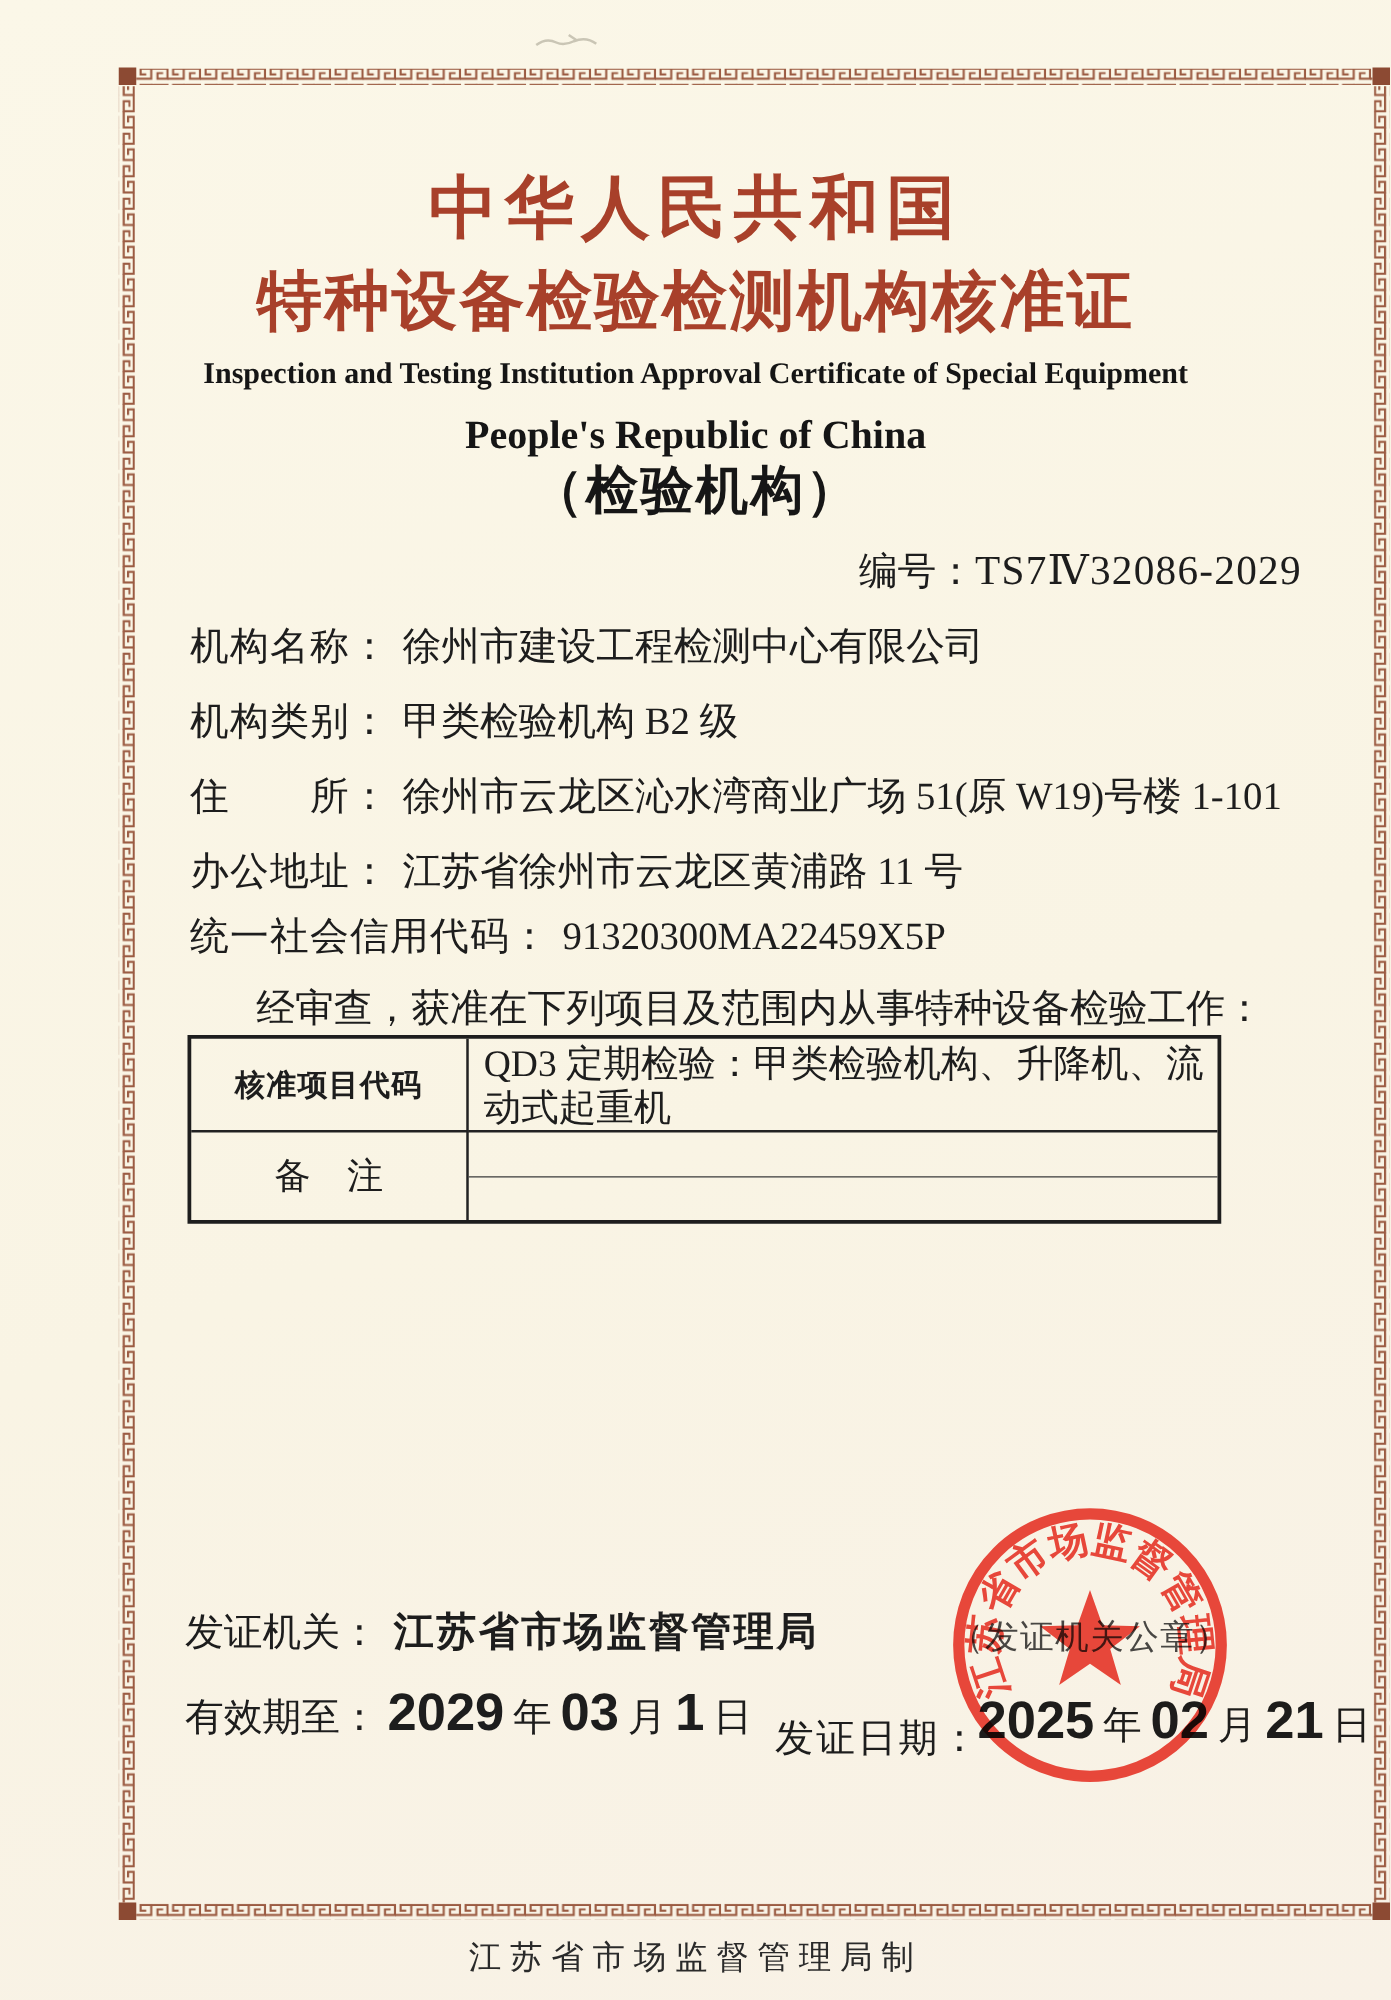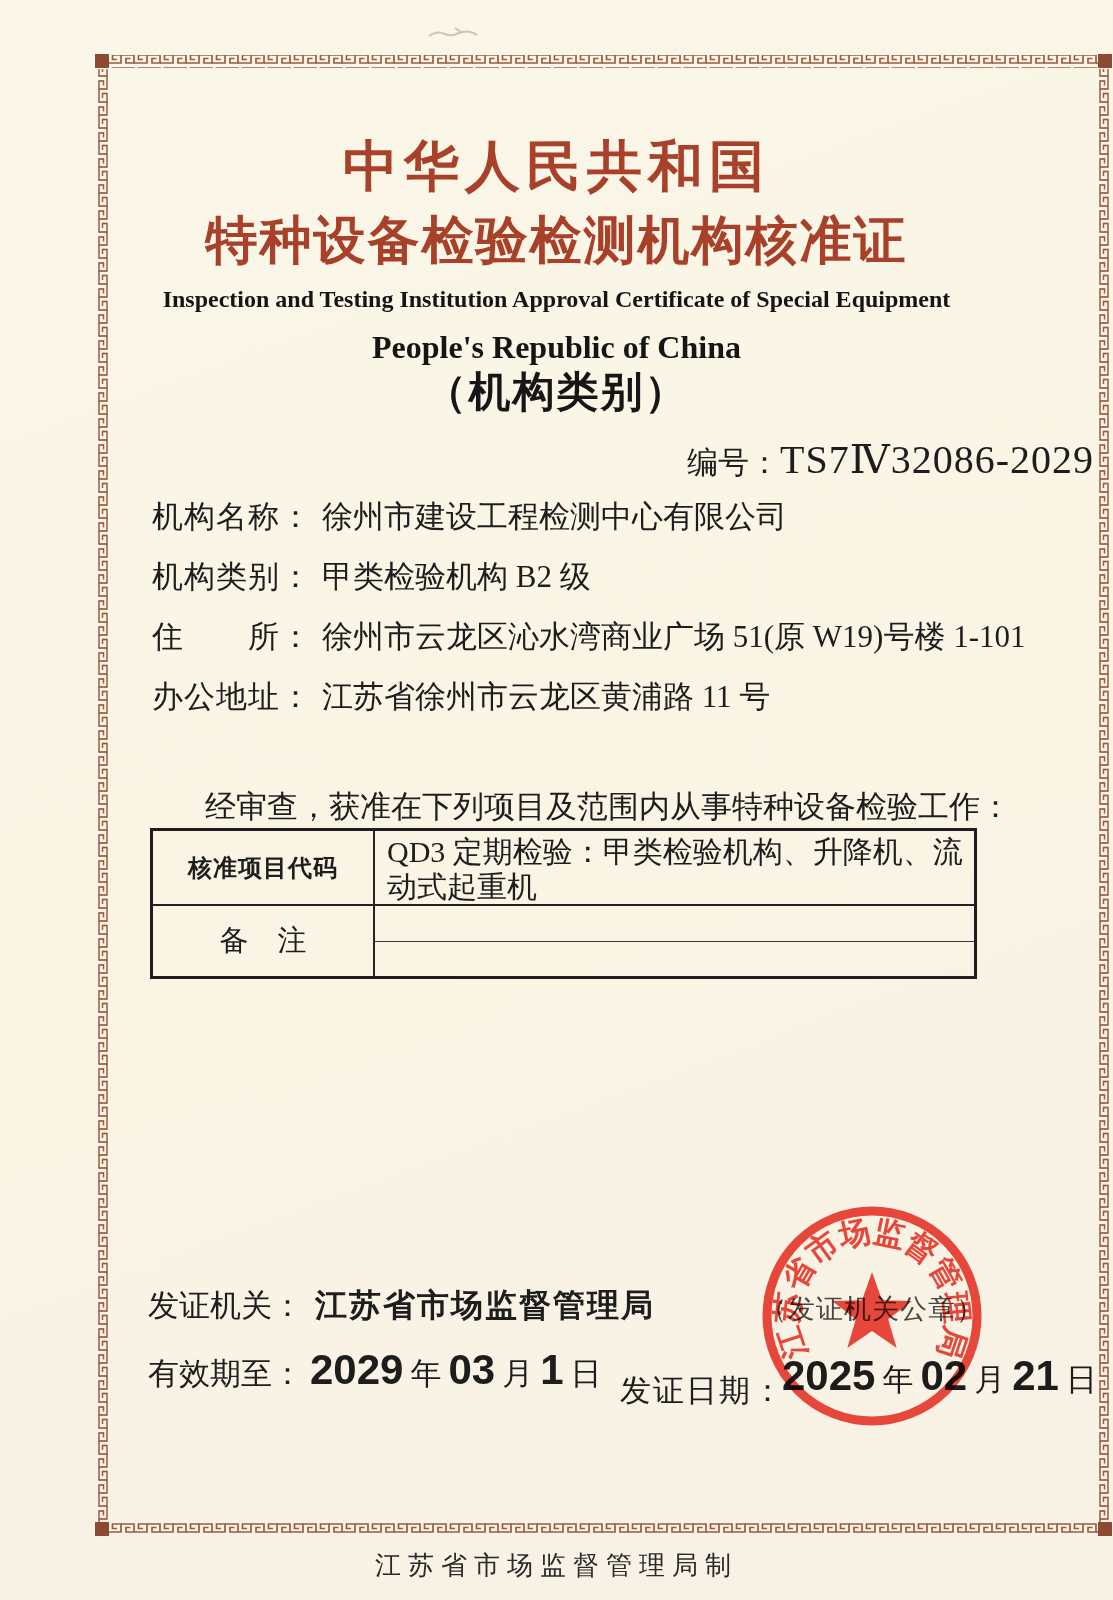--- a/index.html
+++ b/index.html
@@ -12,21 +12,21 @@
   .abs { position:absolute; }
   .center { left:0; width:1113px; text-align:center; }
   .title-cn { font-weight:700; color:#a8402a; white-space:nowrap; }
   .t1 { top:130px; font-size:55px; letter-spacing:6px; }
   .t2 { top:206px; font-size:52px; letter-spacing:2px; }
   .en { font-weight:700; color:#151515; white-space:nowrap; }
   .e1 { top:286px; font-size:24px; }
   .e2 { top:329px; font-size:32px; }
   .subtitle { top:364px; font-size:42px; font-weight:700; color:#161616; letter-spacing:2px; }
   .cert-no { top:436px; left:687px; font-size:31px; white-space:nowrap; }
-  .cert-no .val { font-size:40px; letter-spacing:1px; }
+  .cert-no .val { font-size:33px; letter-spacing:1px; }
   .frow { left:152px; font-size:31px; white-space:nowrap; }
   .frow .label { letter-spacing:1px; }
   .frow .value { margin-left:10px; }
   .f1{top:496px;} .f2{top:556px;} .f3{top:616px;} .f4{top:676px;} .f5{top:728px;}
   .statement { top:786px; left:205px; font-size:31px; white-space:nowrap; }
   .cert-table { top:828px; left:150px; width:827px; height:151px;
     border:3px solid #1e1e1e; box-sizing:border-box; display:grid;
     grid-template-columns:222px 1fr; grid-template-rows:73px 1fr; }
   .cell { box-sizing:border-box; }
   .c-label { border-right:2px solid #222; display:flex; align-items:center; justify-content:center; }
@@ -84,37 +84,40 @@
   </svg>
 
   <svg class="abs smudge-svg" style="top:20px;left:425px;" width="60" height="26">
     <path d="M4,16 q8,-6 16,-2 q6,3 14,-1 q10,-4 18,2 M30,8 l6,4" fill="none" stroke="#8d8a78" stroke-width="2" opacity="0.45"></path>
   </svg>
 
   <div class="abs center title-cn t1">中华人民共和国</div>
   <div class="abs center title-cn t2">特种设备检验检测机构核准证</div>
   <div class="abs center en e1">Inspection and Testing Institution Approval Certificate of Special Equipment</div>
   <div class="abs center en e2">People's Republic of China</div>
-  <div class="abs center subtitle">（机构类别）</div>
+  <div class="abs center subtitle">（检验机构）</div>
 
   <div class="abs cert-no">
     <span class="label">编号：</span><span class="val">TS7Ⅳ32086-2029</span>
   </div>
 
   <div class="abs frow f1">
     <span class="label">机构名称：</span><span class="value">徐州市建设工程检测中心有限公司</span>
   </div>
   <div class="abs frow f2">
     <span class="label">机构类别：</span><span class="value">甲类检验机构 B2 级</span>
   </div>
   <div class="abs frow f3">
     <span class="label">住　　所：</span><span class="value">徐州市云龙区沁水湾商业广场 51(原 W19)号楼 1-101</span>
   </div>
   <div class="abs frow f4">
     <span class="label">办公地址：</span><span class="value">江苏省徐州市云龙区黄浦路 11 号</span>
+  </div>
+  <div class="abs frow f5">
+    <span class="label">统一社会信用代码：</span><span class="value">91320300MA22459X5P</span>
   </div>
 
   <div class="abs statement">经审查，获准在下列项目及范围内从事特种设备检验工作：</div>
 
   <div class="abs cert-table">
     <div class="cell c-label c-code-label">核准项目代码</div>
     <div class="cell c-code-value">QD3 定期检验：甲类检验机构、升降机、流动式起重机</div>
     <div class="cell c-label c-remark-label row2">备　注</div>
     <div class="cell c-remark-value row2">
       <div class="sub-row first"></div>

